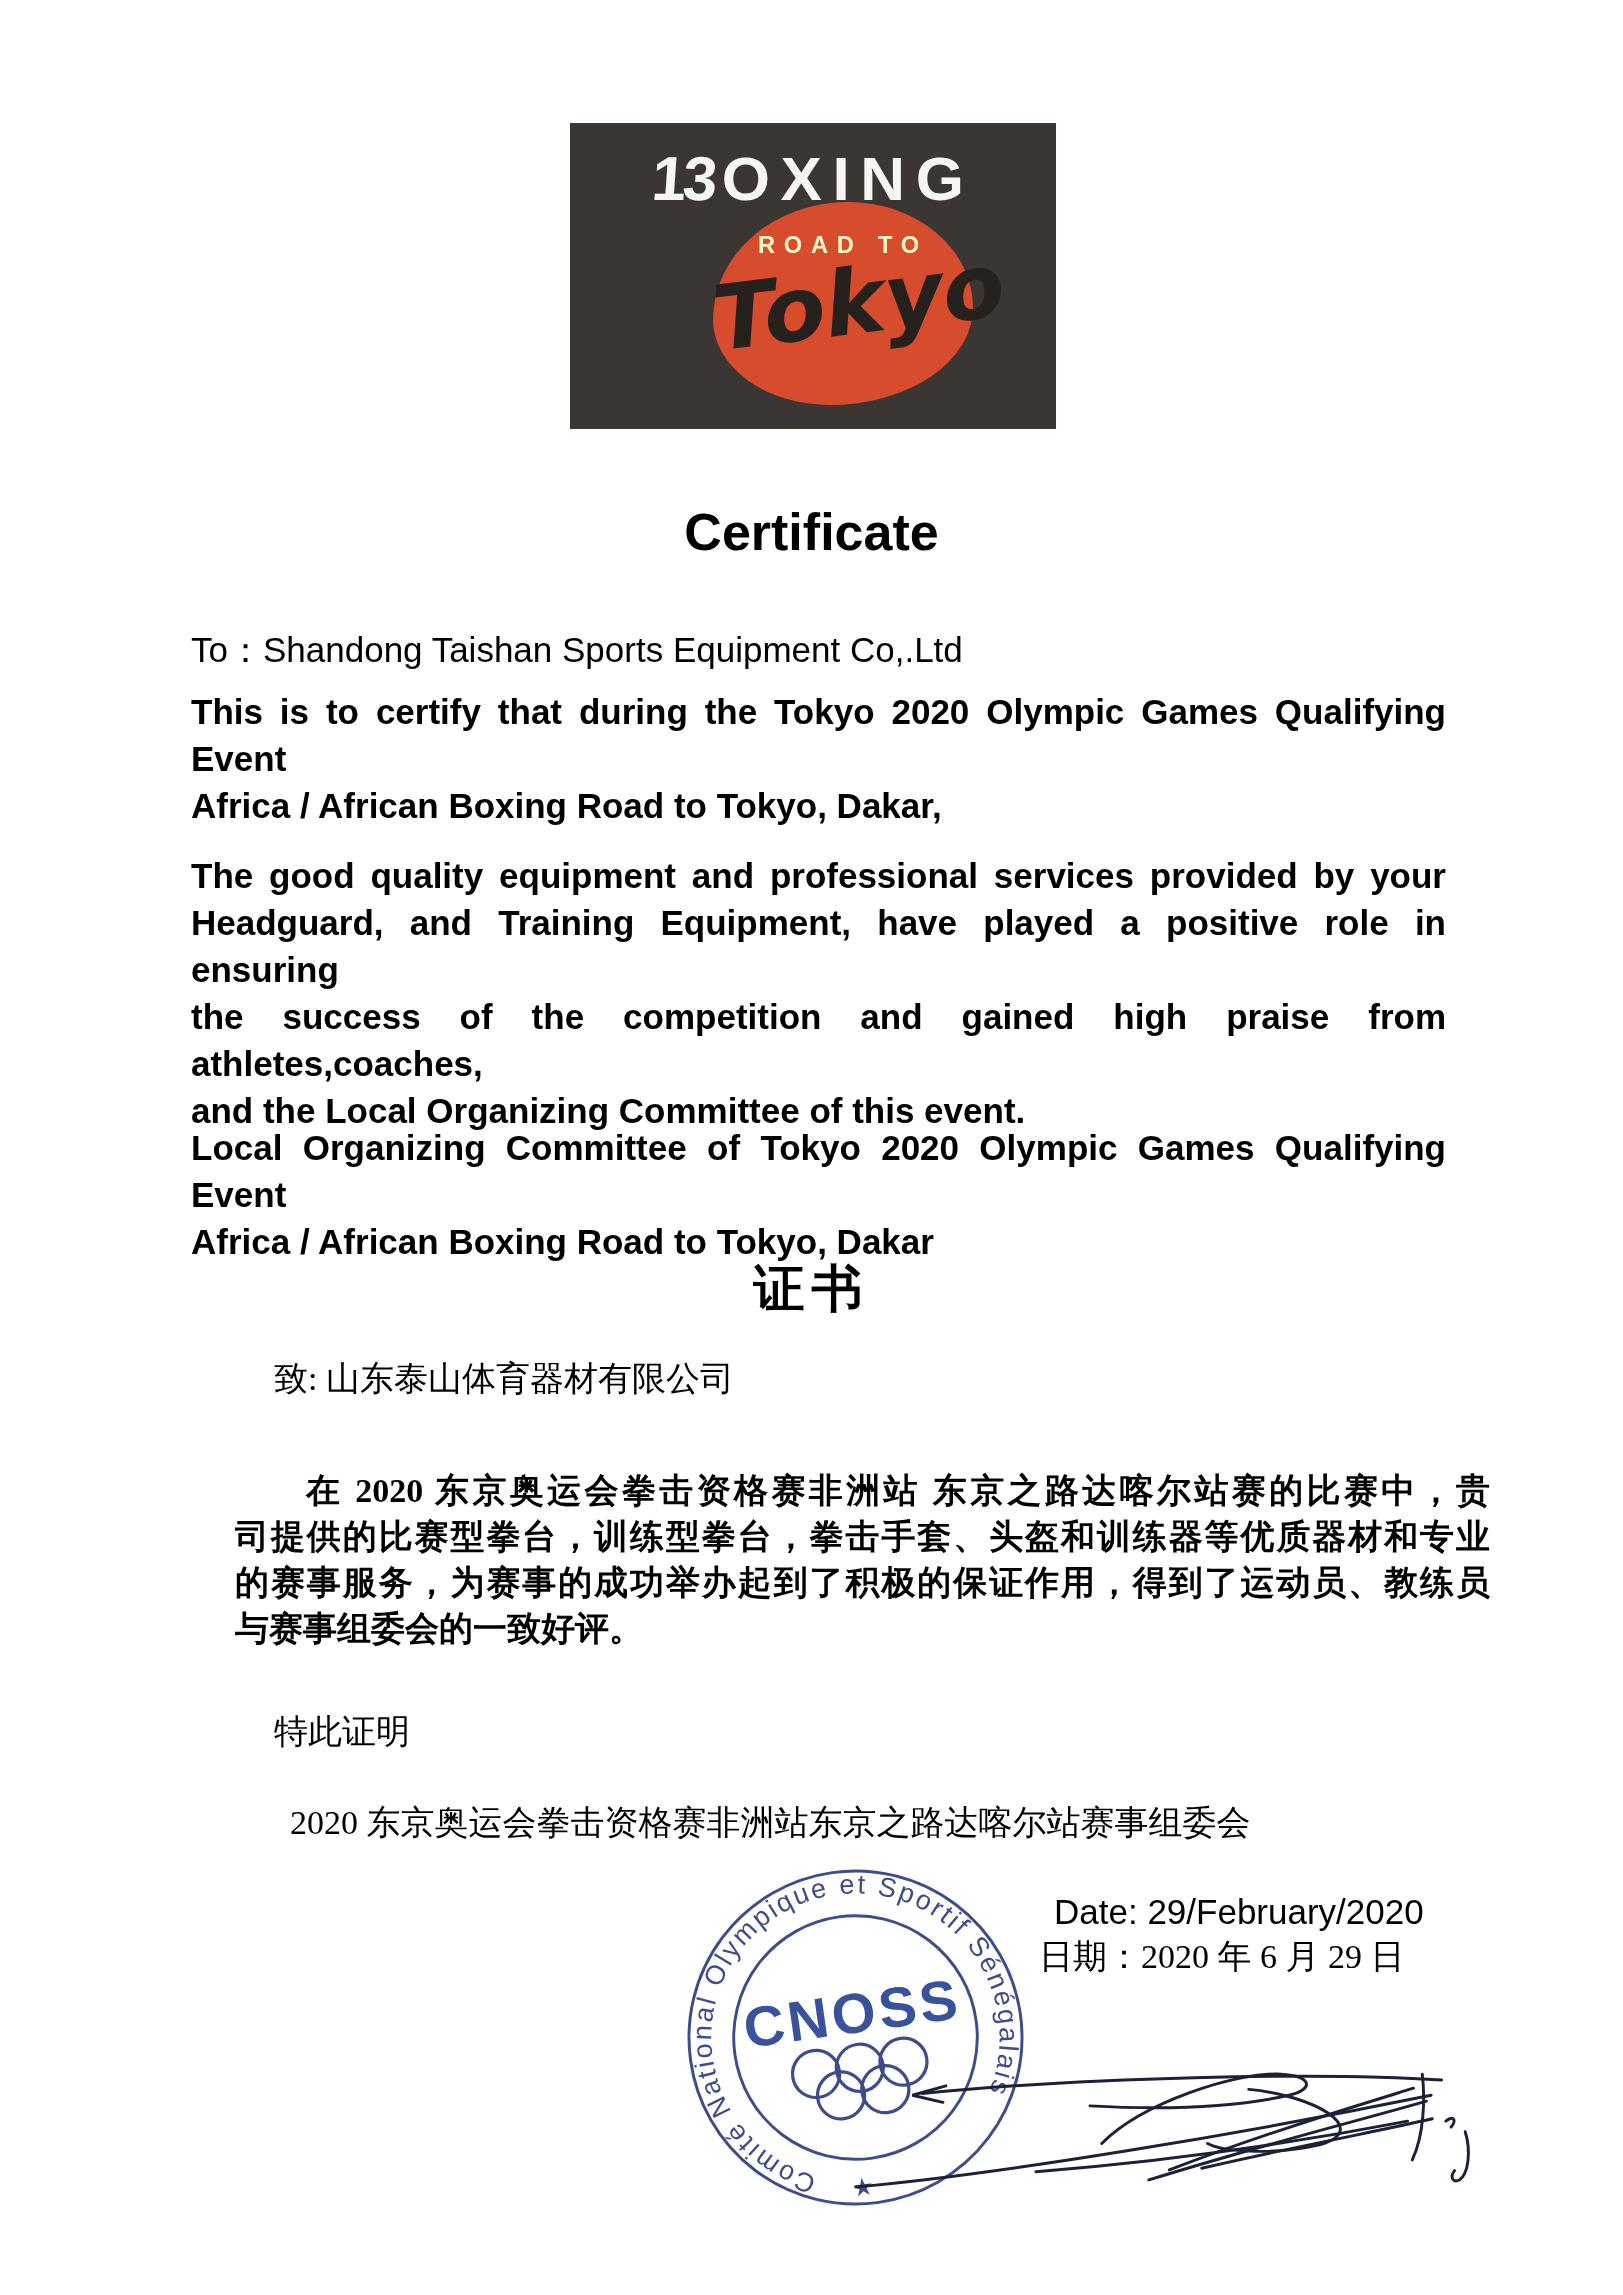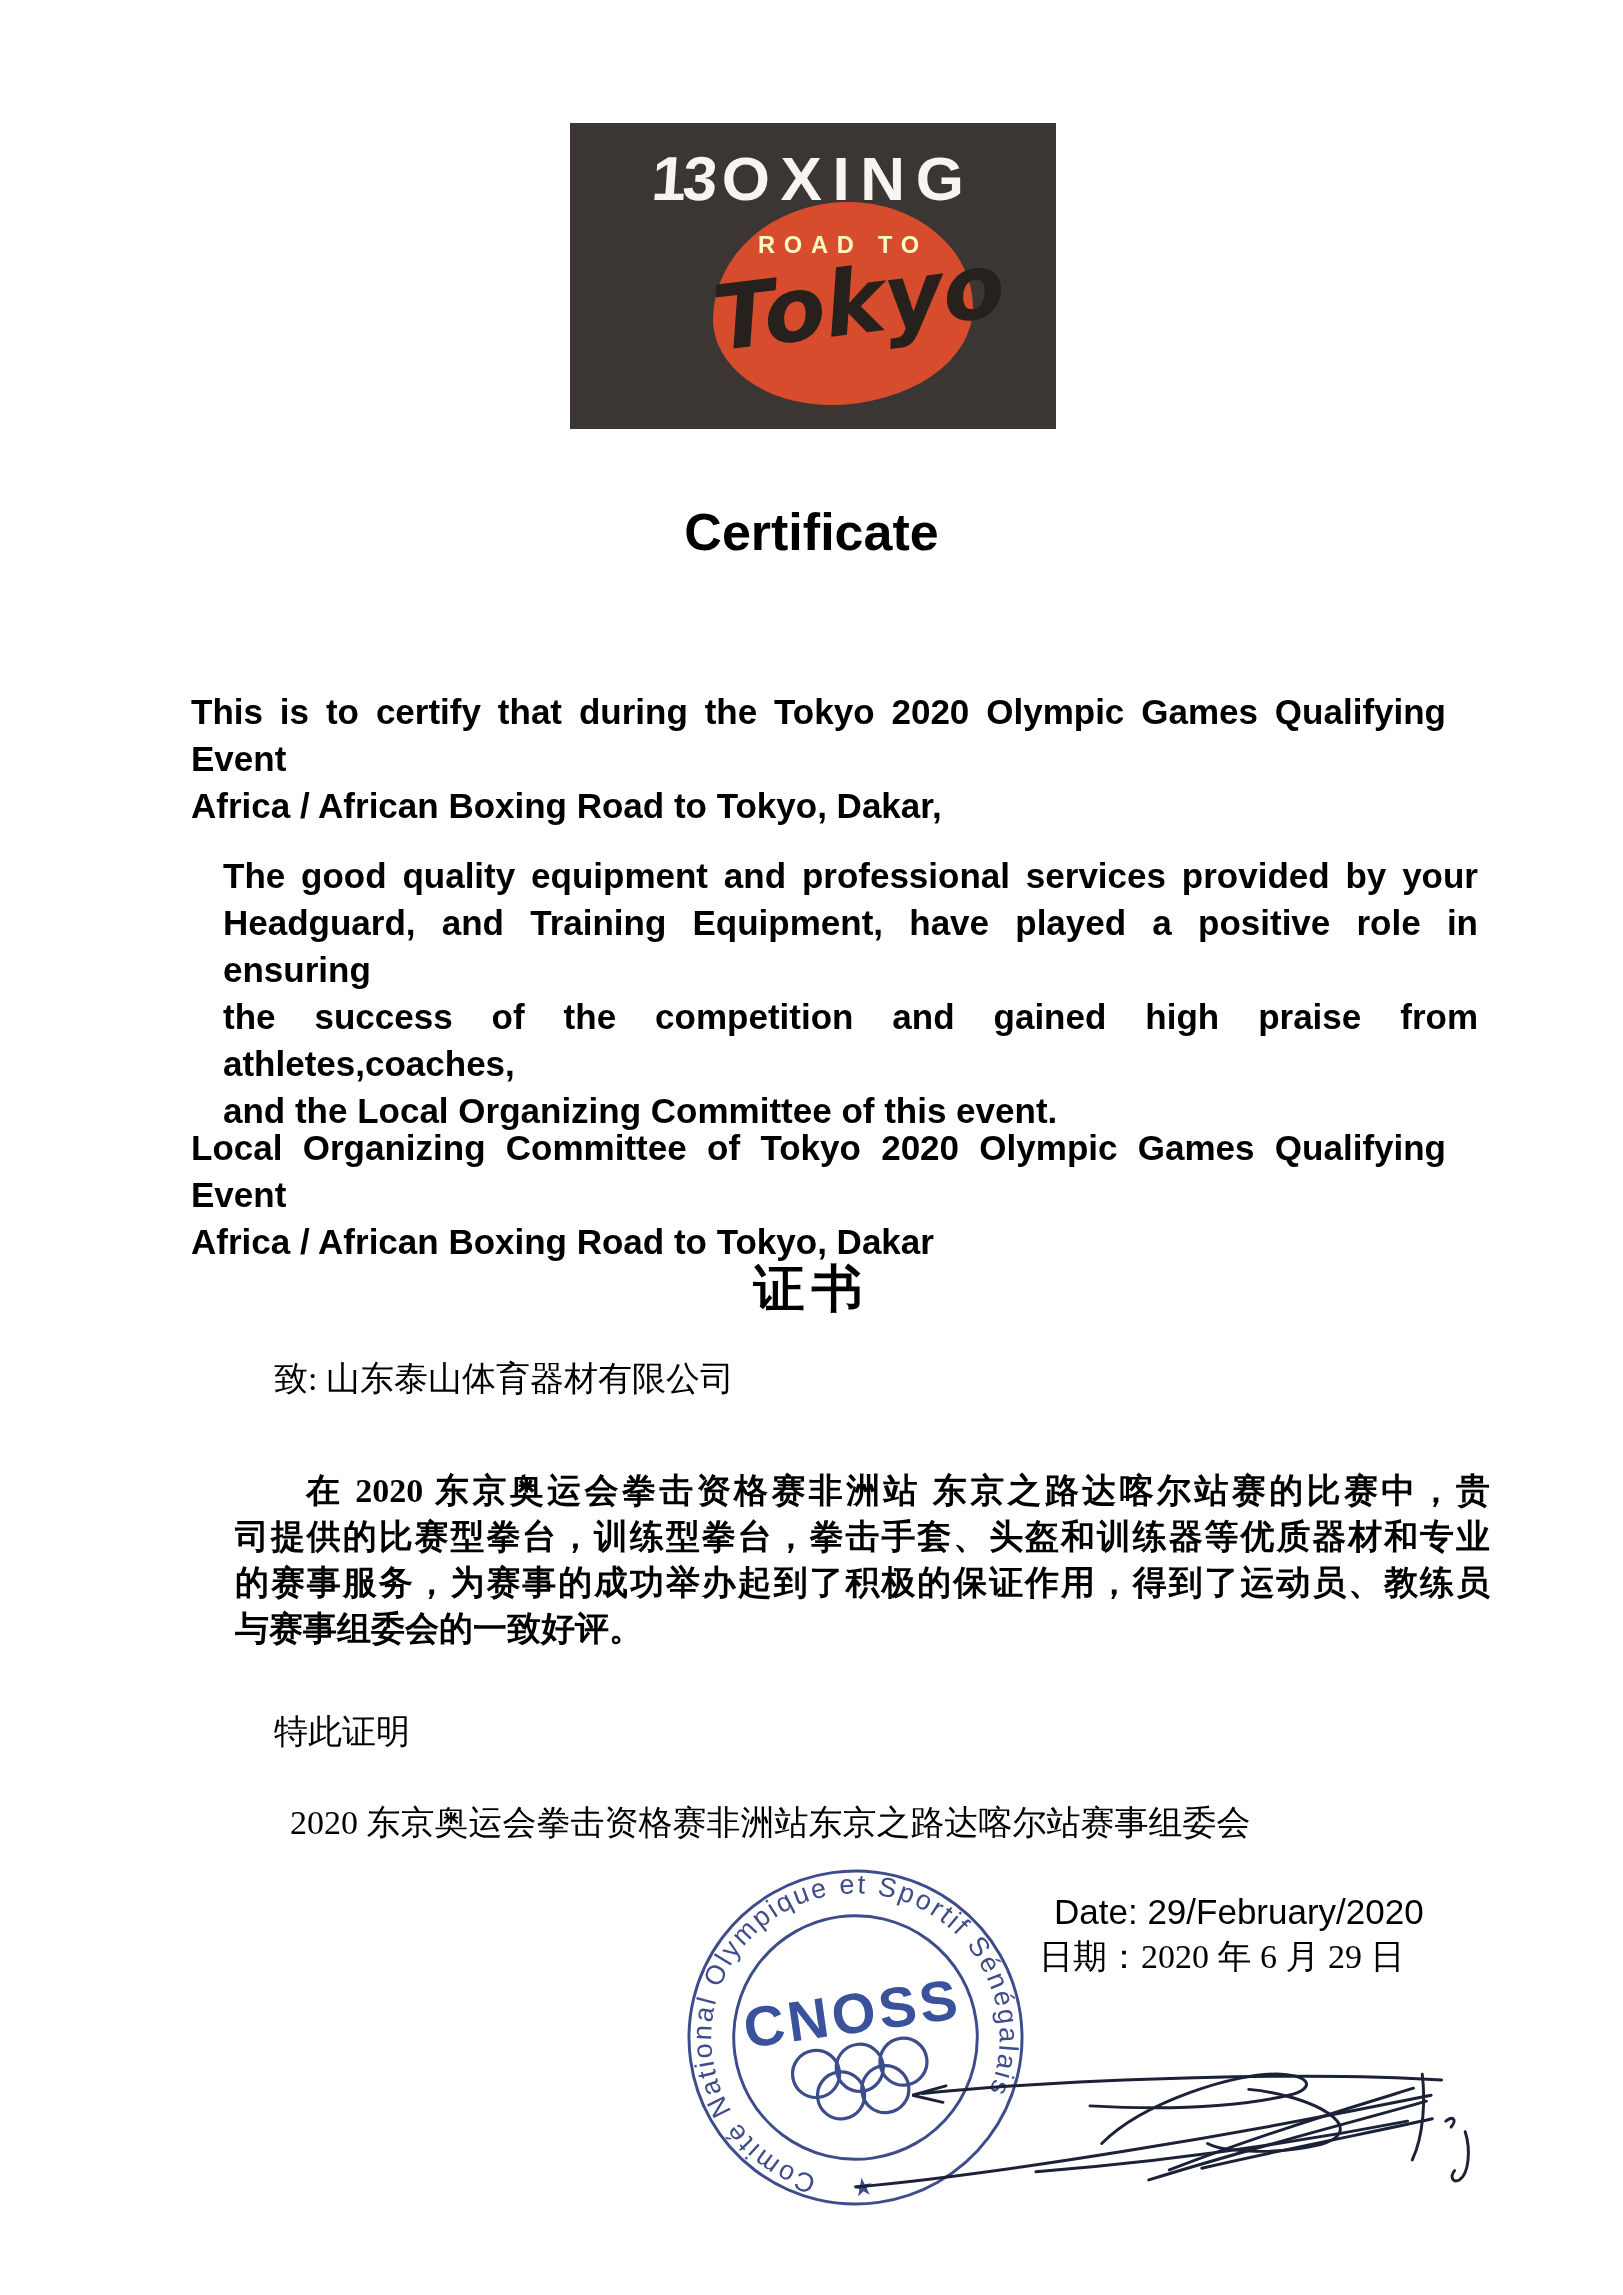--- a/index.html
+++ b/index.html
@@ -19,21 +19,21 @@
   #logo .tokyo{margin-top:-8.2px;text-align:center;font-size:90px;line-height:1.2;
         font-family:"DejaVu Sans",sans-serif;font-style:italic;font-weight:bold;
         color:#26211d;transform:rotate(-7deg);}
 
   
   #cert-title{left:0;width:1623px;top:502px;text-align:center;font-size:52px;font-weight:bold;}
   .body-en{font-size:35px;line-height:47px;}
   #to-line{left:191px;top:626px;}
   .col{left:191px;width:1255px;font-weight:bold;}
   #para1{top:688px;}
-  #para2{top:852px;margin-left:32px;}
+  #para2{top:852px;}
   #para3{top:1124px;}
   .just{text-align:justify;text-align-last:justify;}
 
   
   .zh{font-family:"Liberation Serif","DejaVu Serif",serif;}
   #zh-title{left:0;width:1623px;top:1255px;text-align:center;font-size:51px;
         font-weight:bold;letter-spacing:7px;}
   .body-zh{font-size:34px;line-height:46px;}
   #zhi-line{left:274px;top:1356px;}
   #zh-para{top:1468px;margin-left:44px;}
@@ -58,20 +58,21 @@
   <div id="logo" class="abs">
     <div class="boxing-line"><span class="glove">13</span><span>OXING</span></div>
     <div class="red-circle">
       <div class="road-to">ROAD TO</div>
       <div class="tokyo">Tokyo</div>
     </div>
   </div>
 
   <div id="cert-title" class="abs">Certificate</div>
 
+  <div id="to-line" class="abs body-en">To：Shandong Taishan Sports Equipment Co,.Ltd</div>
 
   <div id="para1" class="abs col body-en">
     <div class="just">This is to certify that during the Tokyo 2020 Olympic Games Qualifying Event</div>
     <div>Africa / African Boxing Road to Tokyo, Dakar,</div>
   </div>
 
   <div id="para2" class="abs col body-en">
     <div class="just">The good quality equipment and professional services provided by your</div>
     <div class="just">Headguard, and Training Equipment, have played a positive role in ensuring</div>
     <div class="just">the success of the competition and gained high praise from athletes,coaches,</div>

